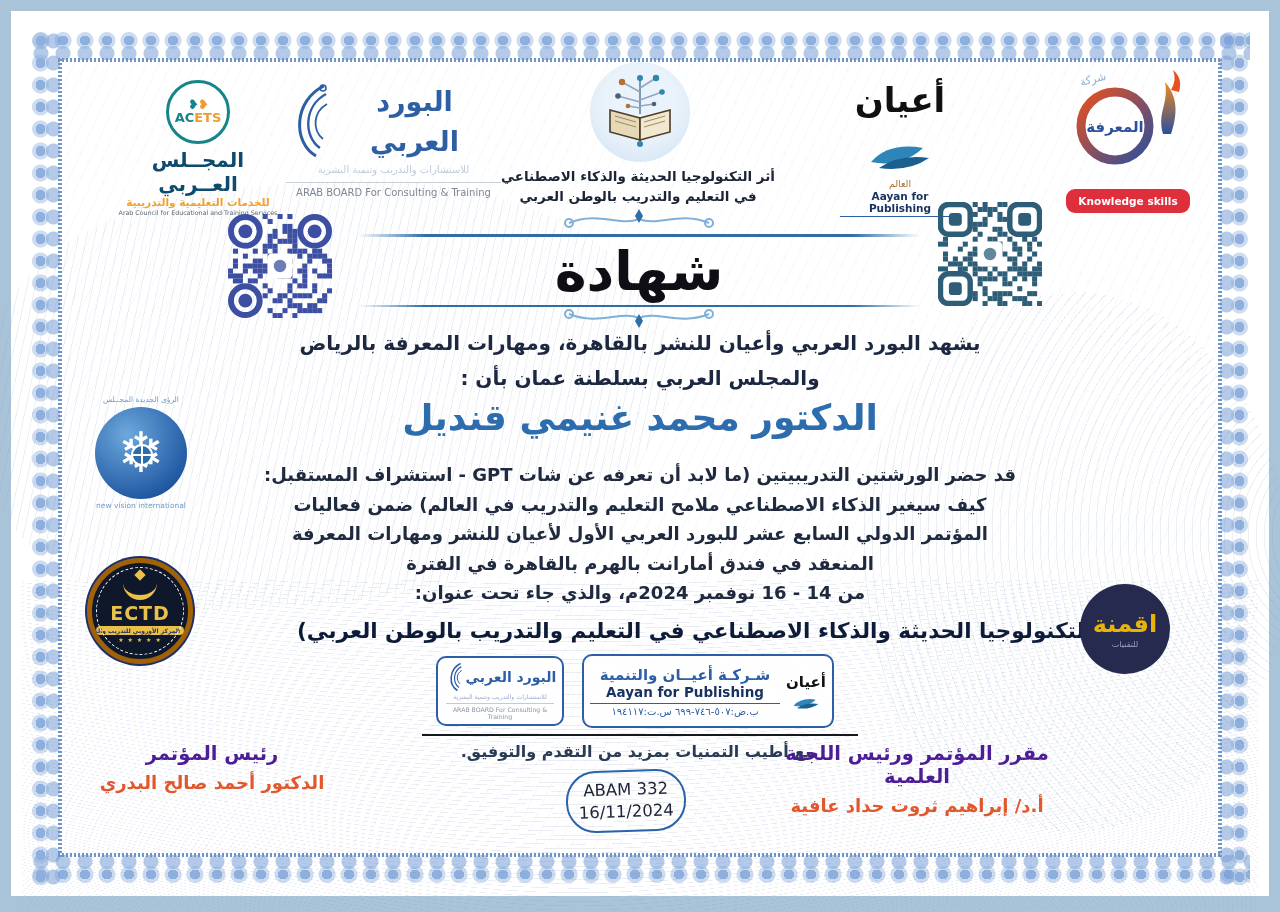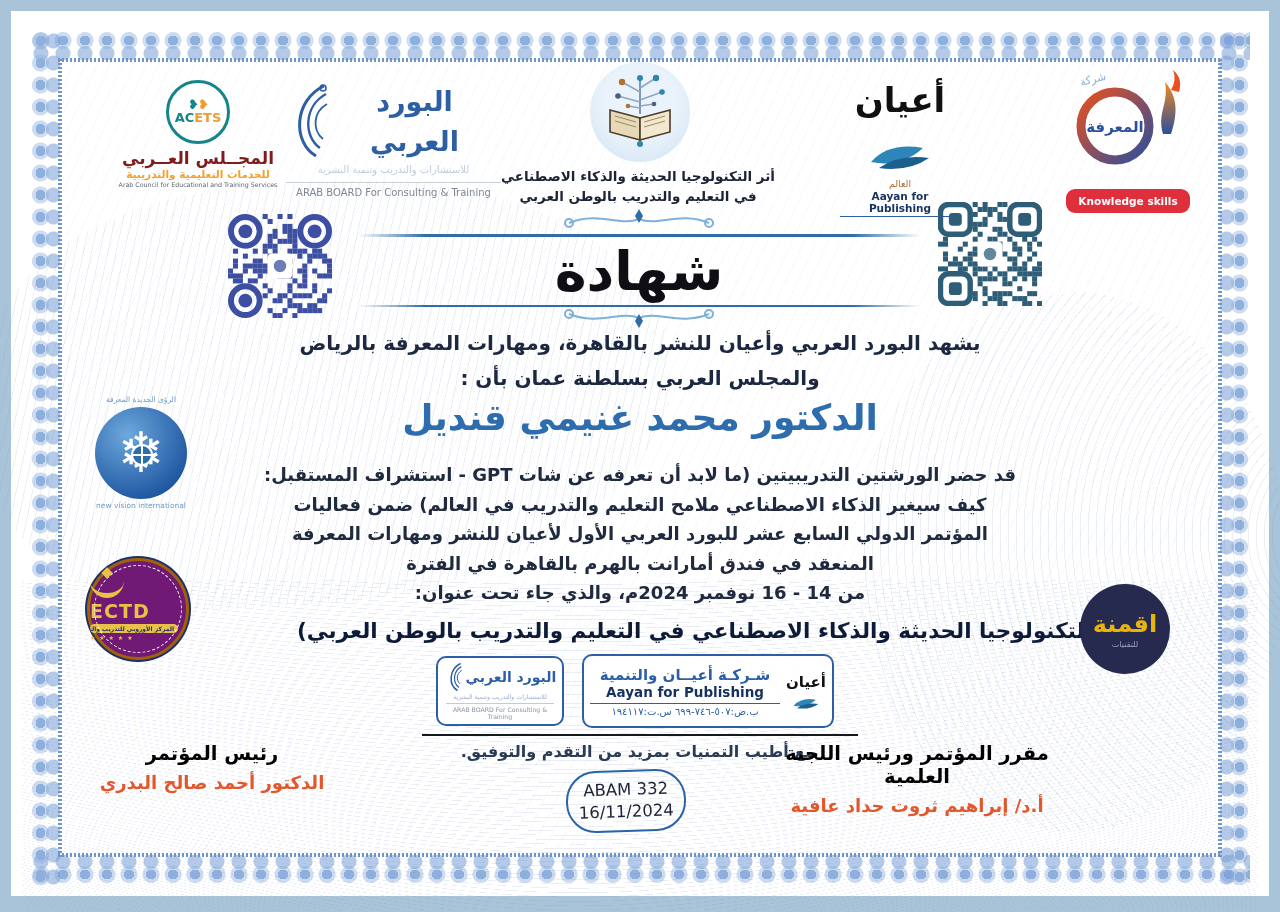--- a/index.html
+++ b/index.html
@@ -38,21 +38,21 @@
         background:repeating-radial-gradient(circle at 115% 45%,rgba(108,140,182,.13) 0 1px,transparent 1px 8px);}
   .z{position:absolute;z-index:2;}
 
   
   .acets{left:56px;top:18px;width:160px;text-align:center;}
   .acets .circ{width:58px;height:58px;margin:0 auto;border:3px solid #15858c;border-radius:50%;
        display:flex;flex-direction:column;align-items:center;justify-content:center;background:#fff;}
   .acets .bk{font-size:13px;line-height:10px;letter-spacing:-1px;}
   .acets .abbr{font-weight:bold;font-size:13px;}
   .acets .abbr .a{color:#15858c}.acets .abbr .b{color:#f29a2e}
-  .acets .nm{margin-top:4px;font-weight:bold;font-size:17px;color:#7f1d1d;}
+  .acets .nm{margin-top:4px;font-weight:bold;font-size:20px;color:#0c4a6e;}
   .acets .s1{font-size:10.5px;font-weight:bold;color:#f2a12c;}
   .acets .s2{font-size:6.3px;color:#5a6570;margin-top:1px;}
   .ab-logo{left:224px;top:20px;width:215px;}
   .ab-row{display:flex;align-items:flex-start;}
   .ab-big{font-size:27px;font-weight:bold;color:#2e5fa3;line-height:40px;flex:1;text-align:center;}
   .ab-sub-ar{font-size:10px;color:#c1cbdd;text-align:center;margin-top:2px;}
   .ab-sub-en{font-size:10px;color:#7d8693;text-align:center;border-top:1px solid #c9cfd8;margin-top:7px;padding-top:4px;white-space:nowrap;}
   .ev-logo{left:528px;top:0;width:100px;height:100px;border-radius:50%;
       background:radial-gradient(circle at 50% 40%,#eaf3fb 0 45%,#cfe2f2 100%);overflow:hidden;}
   .ev-text{left:376px;top:104px;width:400px;text-align:center;color:#1b2335;font-weight:bold;font-size:13.5px;line-height:20px;}
@@ -90,23 +90,23 @@
   .ring-note{position:absolute;width:160px;text-align:center;font-size:7.5px;color:#6f9cc8;}
   .nv{left:25px;top:345px;width:108px;text-align:center;}
   .nv .circ{width:92px;height:92px;margin:0 auto;border-radius:50%;position:relative;
       background:radial-gradient(circle at 35% 30%,#6da8dc,#1d55a0 78%);
       display:flex;align-items:center;justify-content:center;}
   .nv .flake{color:#fff;font-size:56px;line-height:56px;}
   .nv .globe{position:absolute;left:36px;top:37px;width:18px;height:18px;border:2px solid #fff;border-radius:50%;
       background:
        linear-gradient(#fff,#fff) 50% 0/2px 100% no-repeat,
        linear-gradient(#fff,#fff) 0 50%/100% 2px no-repeat, #2e6da8;}
-  .ectd{left:25px;top:496px;width:96px;height:96px;border-radius:50%;background:#701a75;
-      border:3px solid #a16207;box-shadow:0 0 0 2px #1c2f6b;position:relative;
-      display:flex;flex-direction:column;align-items:flex-start;justify-content:center;}
+  .ectd{left:25px;top:496px;width:96px;height:96px;border-radius:50%;background:#0f172a;
+      border:5px solid #a16207;box-shadow:0 0 0 2px #1c2f6b;position:relative;
+      display:flex;flex-direction:column;align-items:center;justify-content:center;}
   .ectd::before{content:"";position:absolute;inset:4px;border:1px dashed #ffffff;border-radius:50%;}
   .ectd .cres{width:34px;height:16px;border:0;border-bottom:5px solid #e8c04a;border-radius:0 0 40px 40px;position:relative;}
   .ectd .cres::after{content:"";position:absolute;left:13px;top:-8px;width:8px;height:8px;background:#e8c04a;transform:rotate(45deg);}
   .ectd .abbr{color:#e8c04a;font-weight:bold;font-size:19px;letter-spacing:1px;margin-top:2px;}
   .ectd .band{background:#e8c04a;color:#1c2f6b;font-size:6px;font-weight:bold;border-radius:5px;padding:1px 4px;margin-top:2px;white-space:nowrap;max-width:80px;overflow:hidden;}
   .ectd .stars{color:#e8c04a;font-size:6px;margin-top:1px;letter-spacing:1px;}
   .aldar{left:1006px;top:340px;width:118px;text-align:center;}
   .aldar .circ{width:112px;height:112px;margin:0 auto;border-radius:50%;position:relative;overflow:hidden;
       background:radial-gradient(circle at 40% 35%,#3a80c0,#155089 80%);
       display:flex;flex-direction:column;align-items:center;justify-content:center;}
@@ -137,21 +137,21 @@
   .stamp-aayan .l1{font-weight:bold;font-size:15px;color:#2d5fa6;}
   .stamp-aayan .l2{font-weight:bold;font-size:13.5px;color:#16325e;direction:ltr;}
   .stamp-aayan .l3{font-size:10px;color:#2d5fa6;border-top:1.5px solid #2d5fa6;margin-top:3px;padding-top:2px;direction:rtl;}
   .sig-line{left:360px;top:672px;width:436px;height:2px;background:#15181d;}
   .wishes{left:336px;top:680px;width:480px;text-align:center;direction:rtl;
       font-size:16px;font-weight:bold;color:#2a3b55;}
   .serial-oval{left:504px;top:708px;width:116px;height:58px;border:2px solid #2a63a8;border-radius:30px;
       transform:rotate(-2deg);display:flex;flex-direction:column;align-items:center;justify-content:center;
       color:#1d2438;font-size:16.5px;line-height:22px;}
   .sig{position:absolute;text-align:center;direction:rtl;}
-  .sig .t{font-weight:bold;font-size:19.5px;color:#000000;}
+  .sig .t{font-weight:bold;font-size:19.5px;color:#4c1d95;}
   .sig .n{font-weight:bold;font-size:18px;color:#e2582c;margin-top:7px;}
   .sig.right{left:690px;top:680px;width:330px;}
   .sig.left{left:30px;top:680px;width:240px;}
 </style>
 </head>
 <body>
 
 <div id="canvas">
   <div class="paper"></div>
   <div class="lace top"></div>
@@ -554,21 +554,21 @@
     <div class="z body-par">
       <div>قد حضر الورشتين التدريبيتين (ما لابد أن تعرفه عن شات GPT - استشراف المستقبل:</div>
       <div>كيف سيغير الذكاء الاصطناعي ملامح التعليم والتدريب في العالم) ضمن فعاليات</div>
       <div>المؤتمر الدولي السابع عشر للبورد العربي الأول لأعيان للنشر ومهارات المعرفة</div>
       <div>المنعقد في فندق أمارانت بالهرم بالقاهرة في الفترة</div>
       <div>من 14 - 16 نوفمبر 2024م، والذي جاء تحت عنوان:</div>
     </div>
     <div class="z workshop">(أثر التكنولوجيا الحديثة والذكاء الاصطناعي في التعليم والتدريب بالوطن العربي)</div>
 
     <div class="z nv">
-      <div class="ring-note" style="left:-26px;top:-12px;" dir="rtl">الرؤى الجديدة المعرفة</div>
+      <div class="ring-note" style="left:-26px;top:-12px;" dir="rtl">الرؤى الجديدة المجــلس</div>
       <div class="circ">
         <span class="flake">❄</span>
         <span class="globe"></span>
       </div>
       <div class="ring-note" style="left:-26px;bottom:-11px;">new vision international</div>
     </div>
 
     <div class="z ectd">
       <div class="cres"></div>
       <div class="abbr">ECTD</div>

